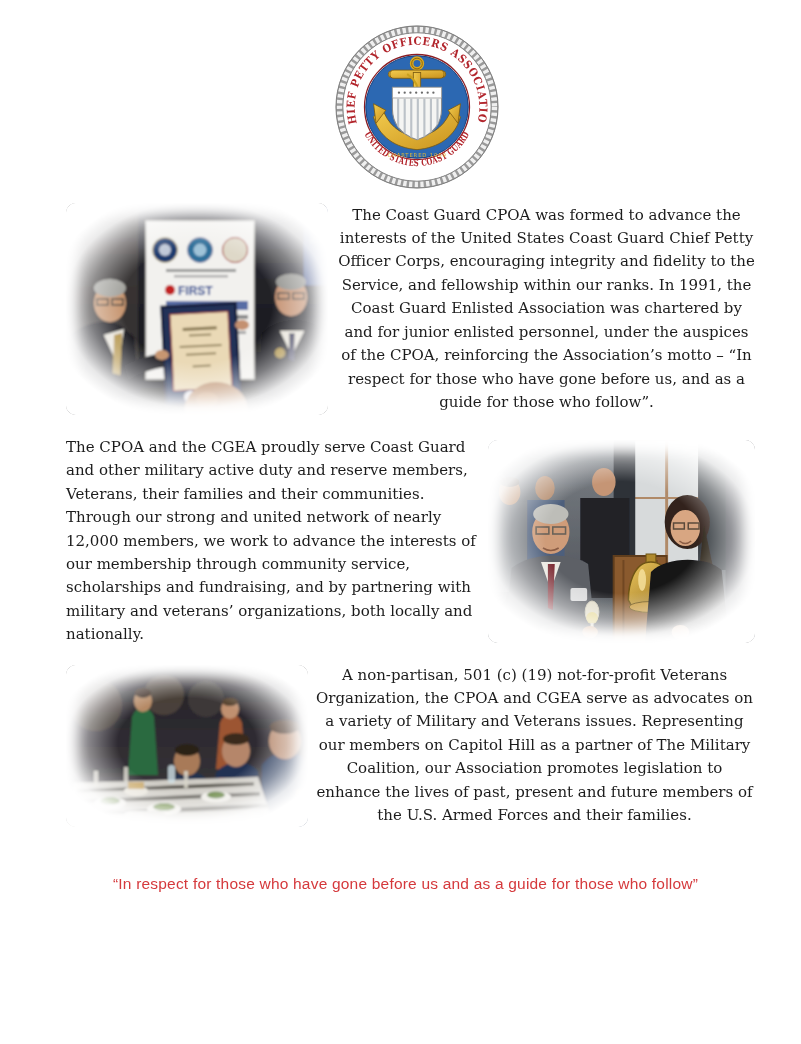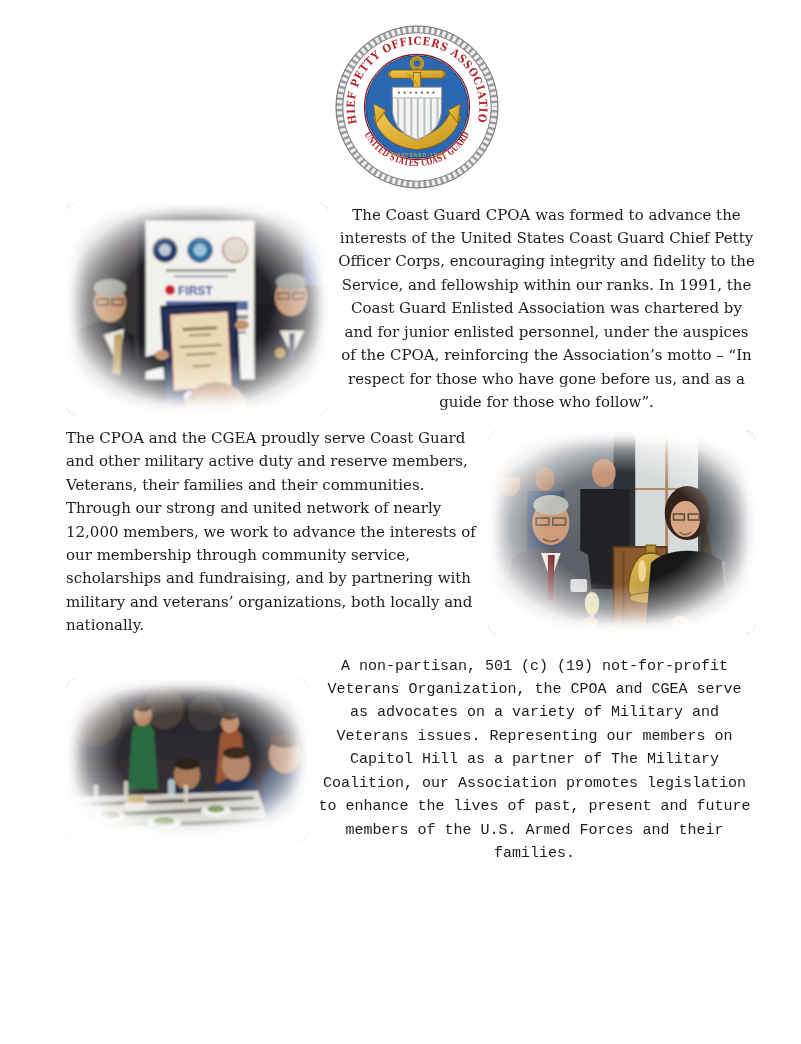--- a/index.html
+++ b/index.html
@@ -10,26 +10,26 @@
   }
   .logo-row{display:flex;justify-content:center;margin-left:12px;}
   .logo-row svg{width:164px;height:164px;display:block;}
   .intro{font-family:"Liberation Serif",serif;font-size:17.6px;line-height:23px;margin:26px 0 0 0;}
   .section{display:flex;align-items:center;}
   .sec-text{margin:0;font-size:15px;line-height:23.4px;}
   .center{text-align:center;}
   .sec1{margin-top:14px;}
   .sec1 .photo{width:262px;height:212px;flex:none;}
   .sec1 .sec-text{flex:1;padding-left:10px;}
-  .sec2{margin-top:12px;}
+  .sec2{margin-top:21px;}
   .sec2 .sec-text{width:422px;flex:none;}
   .sec2 .photo{width:272px;height:203px;margin-left:auto;}
   .sec3{margin-top:17px;}
   .sec3 .photo{width:242px;height:162px;flex:none;}
-  .sec3 .sec-text{flex:1;padding-left:6px;font-family:Liberation Mono, monospace;}
+  .sec3 .sec-text{flex:1;padding-left:6px;}
   .closing{font-family:"Liberation Serif",serif;font-size:17.6px;line-height:23.4px;margin:24px 0 0 0;}
   .quote{
     font-family:"Liberation Sans",sans-serif;font-size:15.5px;letter-spacing:.2px;
     text-align:center;margin:47px 0 0 -10px;
   }
   .photo{position:relative;overflow:hidden;border-radius:10px;}
   .photo svg{position:absolute;inset:0;width:100%;height:100%;}
   .vig{position:absolute;inset:0;pointer-events:none;
     background:radial-gradient(ellipse 57% 55% at 50% 48%,
       rgba(255,255,255,0) 50%,rgba(255,255,255,.45) 72%,
@@ -315,14 +315,15 @@
           <rect x="58" y="146" width="42" height="16" rx="6" fill="#d8d5cf"></rect>
           <rect x="148" y="150" width="46" height="12" rx="6" fill="#d4d1ca"></rect>
         </g>
       </svg>
       <div class="vig"></div>
     </div>
     <p class="sec-text center">A non-partisan, 501 (c) (19) not-for-profit Veterans Organization, the CPOA and CGEA serve as advocates on a variety of Military and Veterans issues. Representing our members on Capitol Hill as a partner of The Military Coalition, our Association promotes legislation to enhance the lives of past, present and future members of the U.S. Armed Forces and their families.</p>
   </div>
 
 
+  <p class="quote" style="color: rgb(213, 57, 60);">“In respect for those who have gone before us and as a guide for those who follow”</p>
 
 </div>
 
 </body></html>

